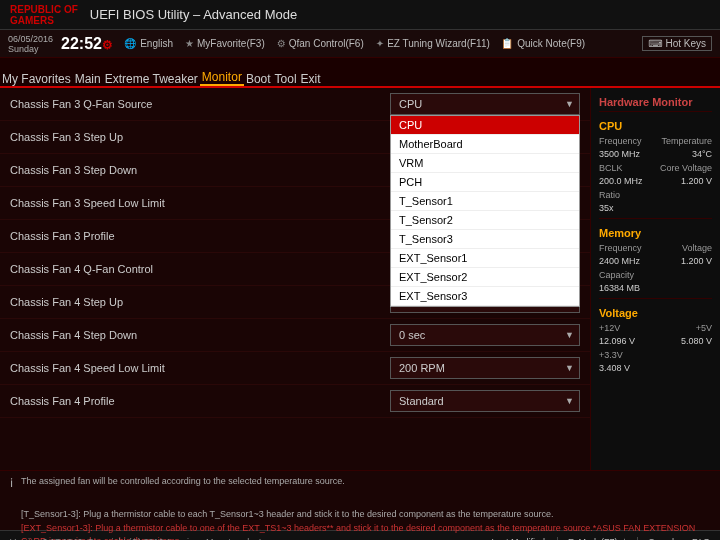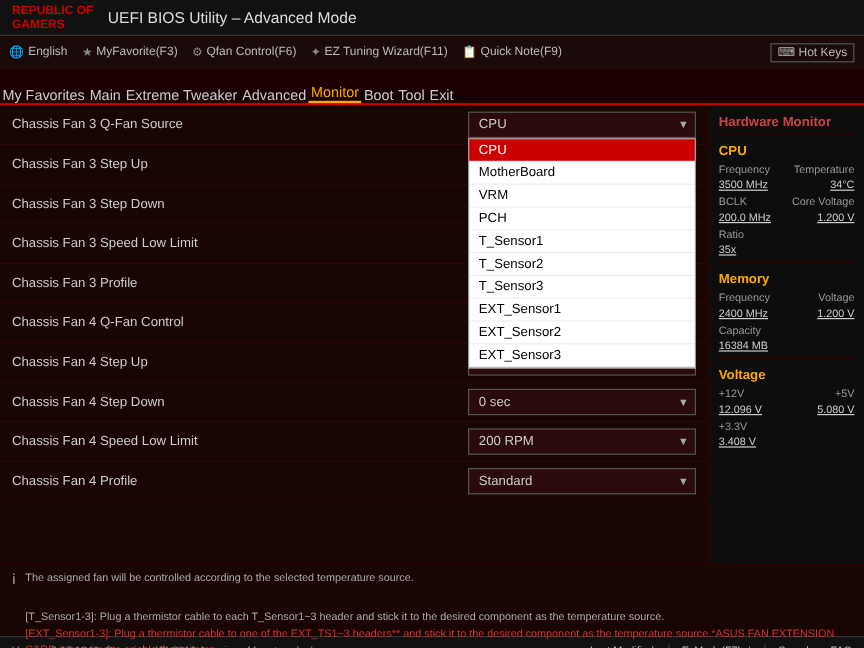--- a/index.html
+++ b/index.html
@@ -191,21 +191,20 @@
       justify-content: space-between;
       margin-bottom: 3px;
     }
     #right-panel .stat-label {
       color: #999;
       font-size: 9px;
     }
     #right-panel .stat-value {
       color: #ccc;
       font-size: 9px;
-      text-decoration: underline;
     }
     .divider-line {
       border-top: 1px solid #330000;
       margin: 5px 0;
     }
 
     
     #info-bar {
       background: #1a0505;
       height: 60px;
@@ -267,20 +266,29 @@
 
 <div id="title-bar">
   <div class="logo">
     <div>REPUBLIC OF</div>
     <div>GAMERS</div>
   </div>
   <div class="title">UEFI BIOS Utility – Advanced Mode</div>
 </div>
 
 <div id="status-bar">
+  <div style="display:flex;align-items:center;gap:4px">
+    <div style="display:flex;flex-direction:column">
+      <span class="date-sm">06/05/2016</span>
+      <span class="date-sm">Sunday</span>
+    </div>
+    <div class="datetime">
+      <span>22:52</span><span style="color:#cc0000;font-size:12px">⚙</span>
+    </div>
+  </div>
   <div class="status-item">
     <span class="icon">🌐</span>
     <span>English</span>
   </div>
   <div class="status-item">
     <span class="icon">★</span>
     <span>MyFavorite(F3)</span>
   </div>
   <div class="status-item">
     <span class="icon">⚙</span>
@@ -302,23 +310,20 @@
 
 <div id="nav-bar">
   <div class="nav-item">
     <span>My Favorites</span>
   </div>
   <div class="nav-item">
     <span>Main</span>
   </div>
   <div class="nav-item">
     <span>Extreme Tweaker</span>
-  </div>
-  <div class="nav-item">
-    <span>Advanced</span>
   </div>
   <div class="nav-item active">
     <span>Monitor</span>
   </div>
   <div class="nav-item">
     <span>Boot</span>
   </div>
   <div class="nav-item">
     <span>Tool</span>
   </div>

